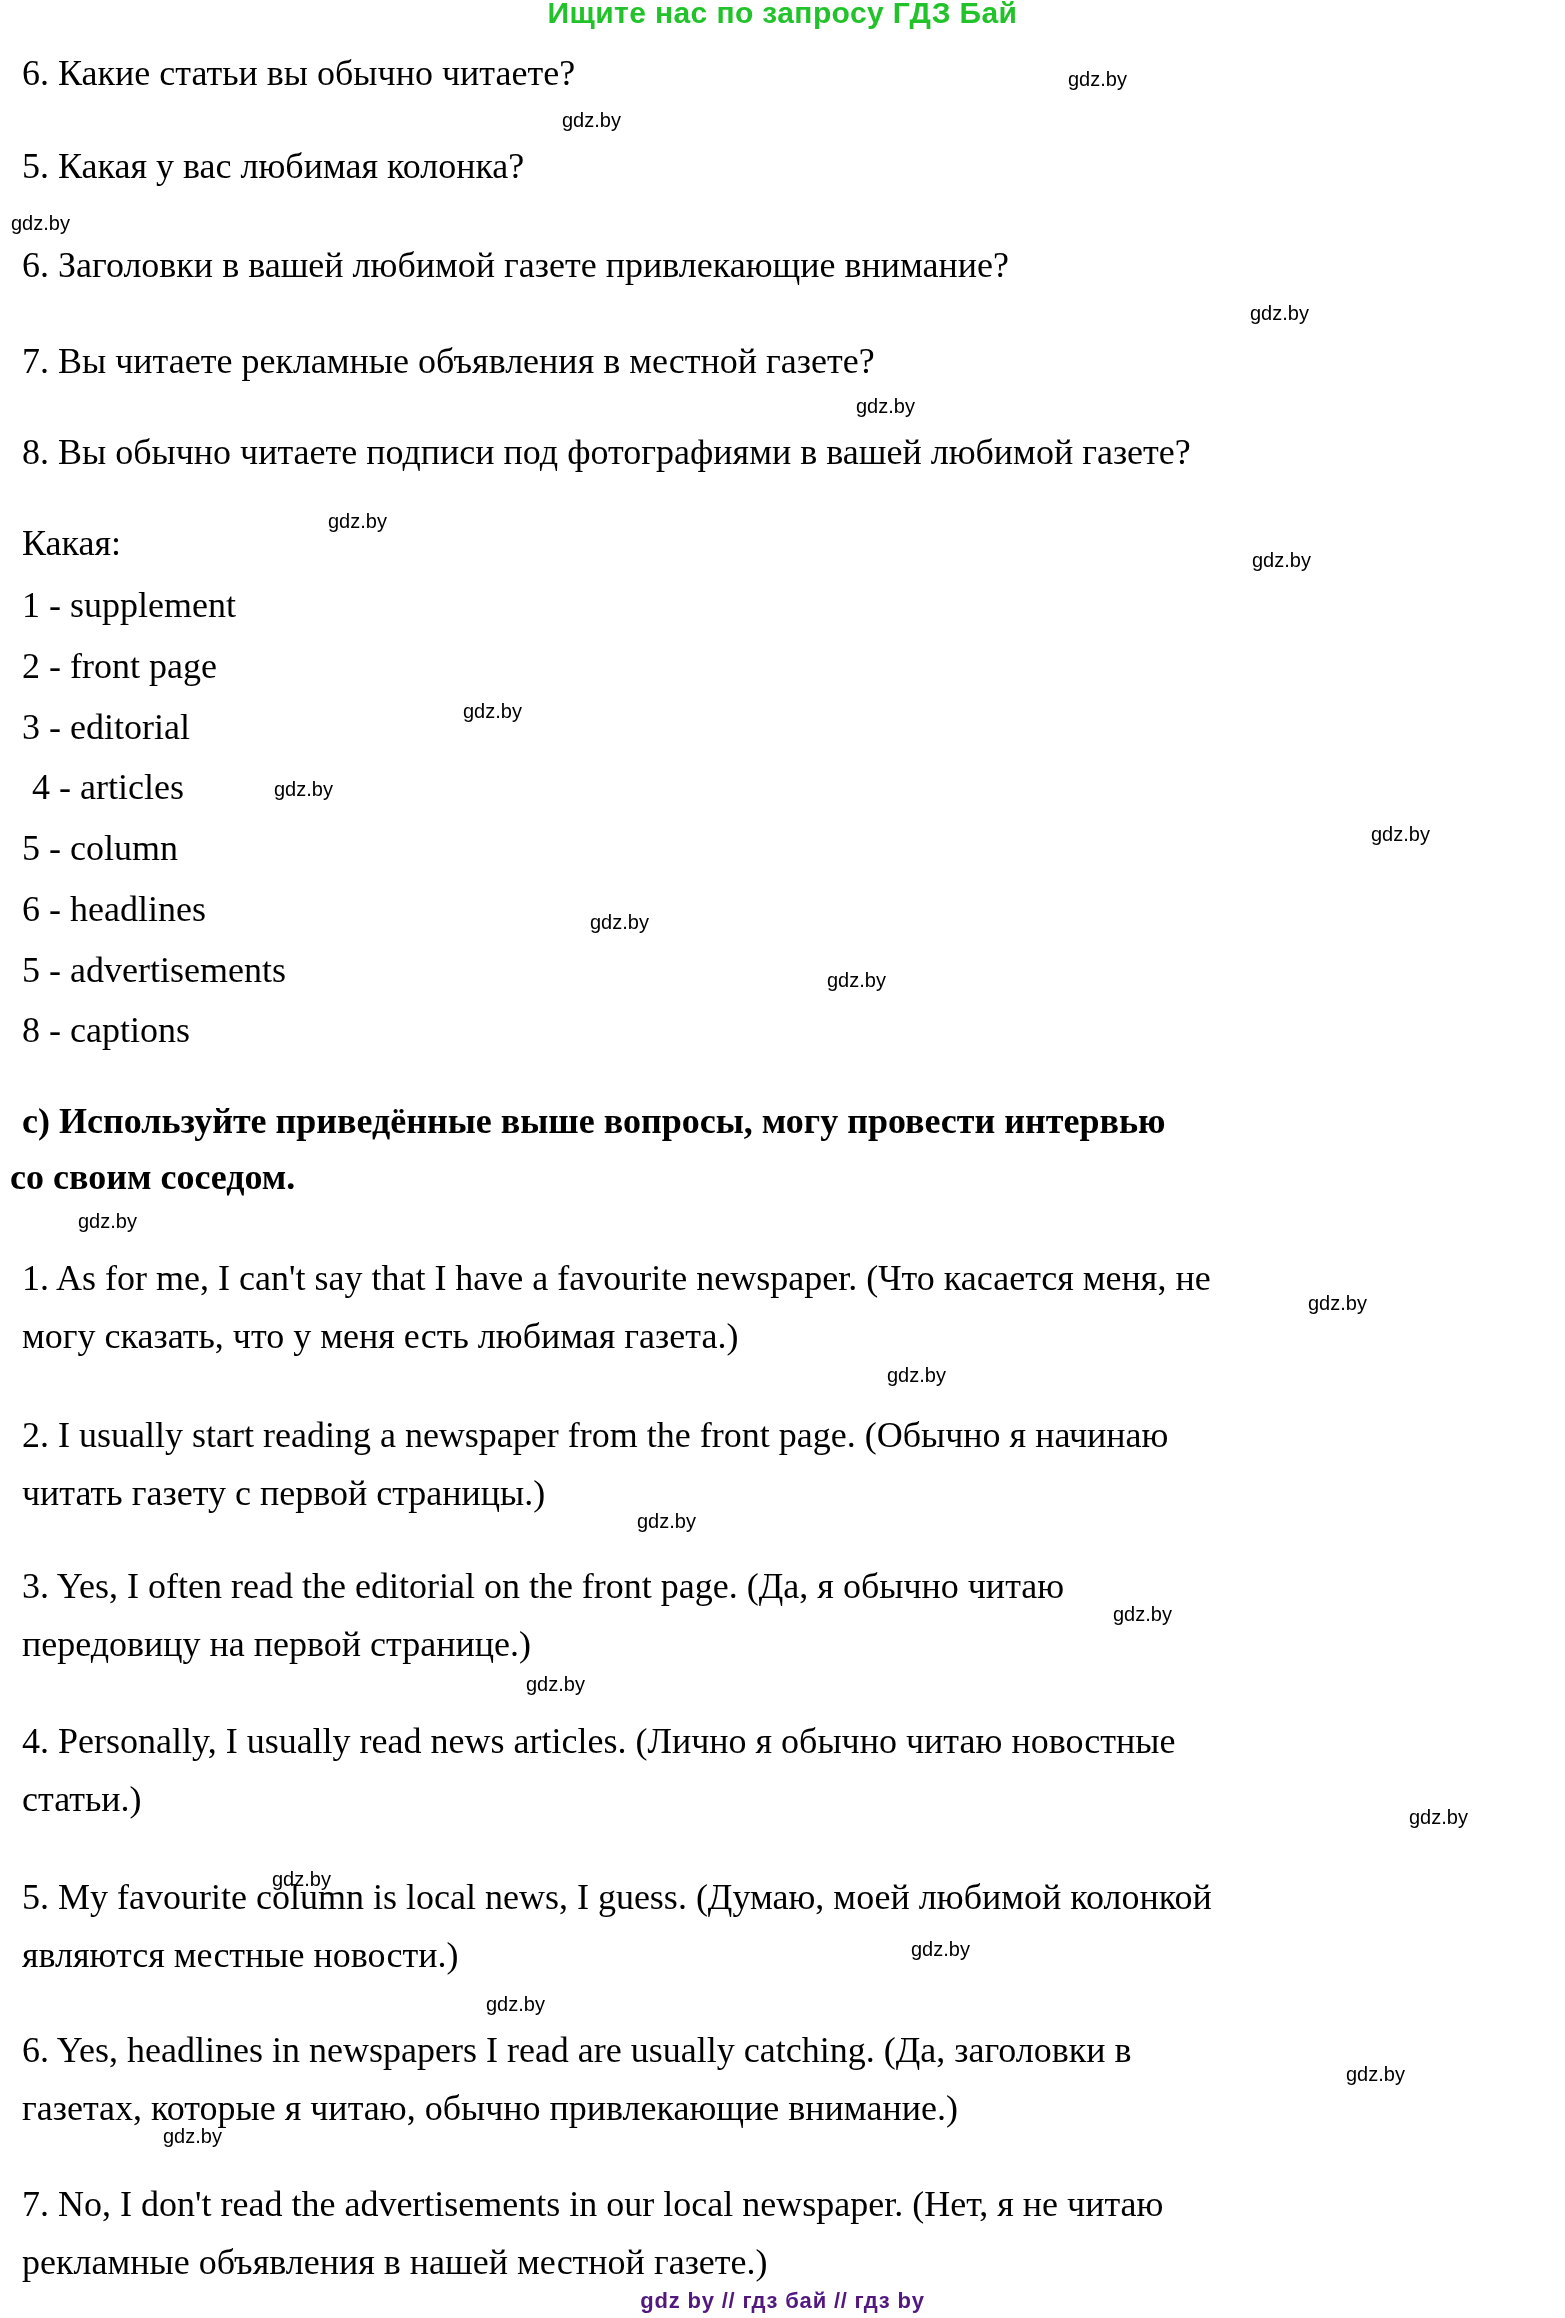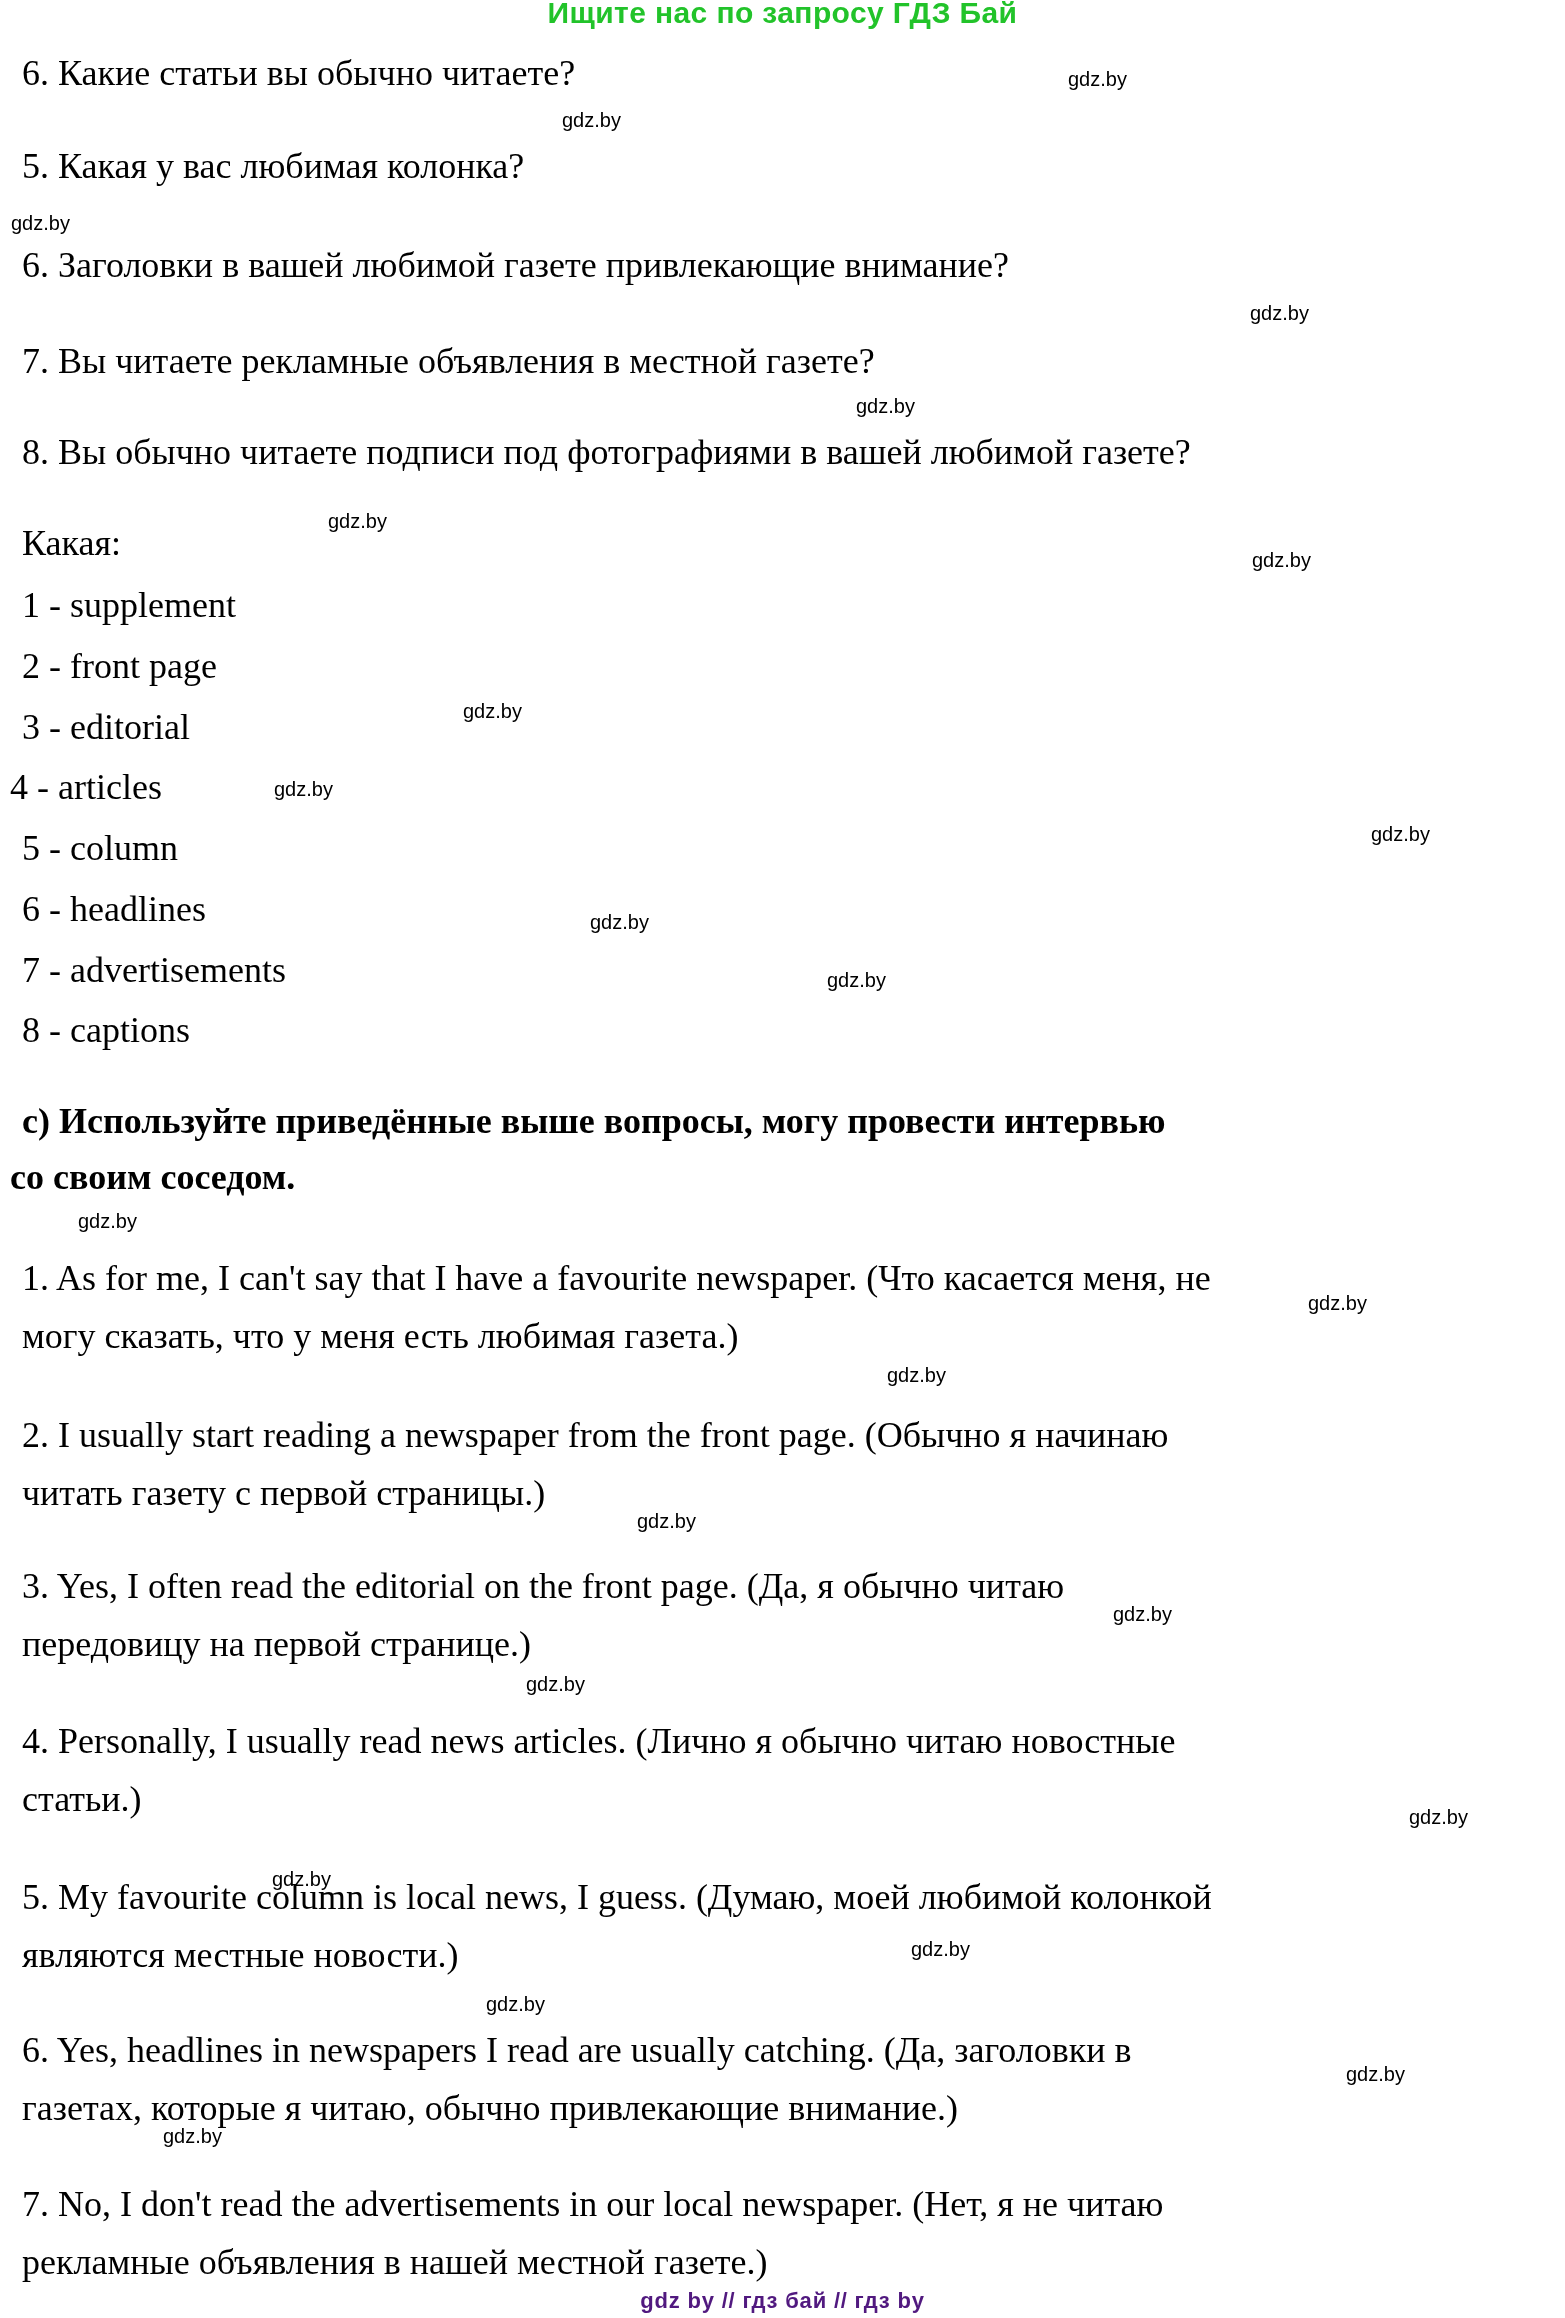--- a/index.html
+++ b/index.html
@@ -91,24 +91,24 @@
   <div class="line" style="left:22px; top:53px;">6. Какие статьи вы обычно читаете?</div>
   <div class="line" style="left:22px; top:146px;">5. Какая у вас любимая колонка?</div>
   <div class="line" style="left:22px; top:245px;">6. Заголовки в вашей любимой газете привлекающие внимание?</div>
   <div class="line" style="left:22px; top:341px;">7. Вы читаете рекламные объявления в местной газете?</div>
   <div class="line" style="left:22px; top:432px;">8. Вы обычно читаете подписи под фотографиями в вашей любимой газете?</div>
 
   <div class="line" style="left:22px; top:523px;">Какая:</div>
   <div class="line" style="left:22px; top:585px;">1 - supplement</div>
   <div class="line" style="left:22px; top:646px;">2 - front page</div>
   <div class="line" style="left:22px; top:707px;">3 - editorial</div>
-  <div class="line" style="left:10px; top:767px;">4 - articles</div>
+  <div class="line" style="left:32px; top:767px;">4 - articles</div>
   <div class="line" style="left:22px; top:828px;">5 - column</div>
   <div class="line" style="left:22px; top:889px;">6 - headlines</div>
-  <div class="line" style="left:22px; top:950px;">7 - advertisements</div>
+  <div class="line" style="left:22px; top:950px;">5 - advertisements</div>
   <div class="line" style="left:22px; top:1010px;">8 - captions</div>
 
   <div class="line bold" style="left:22px; top:1101px;">c) Используйте приведённые выше вопросы, могу провести интервью</div>
   <div class="line bold" style="left:10px; top:1157px;">со своим соседом.</div>
 
   <div class="para" style="top:1249px;">
     <span class="seg">1. As for me, I can't say that I have a favourite newspaper. (Что касается меня, не</span>
     <span class="seg">могу сказать, что у меня есть любимая газета.)</span>
   </div>
 

